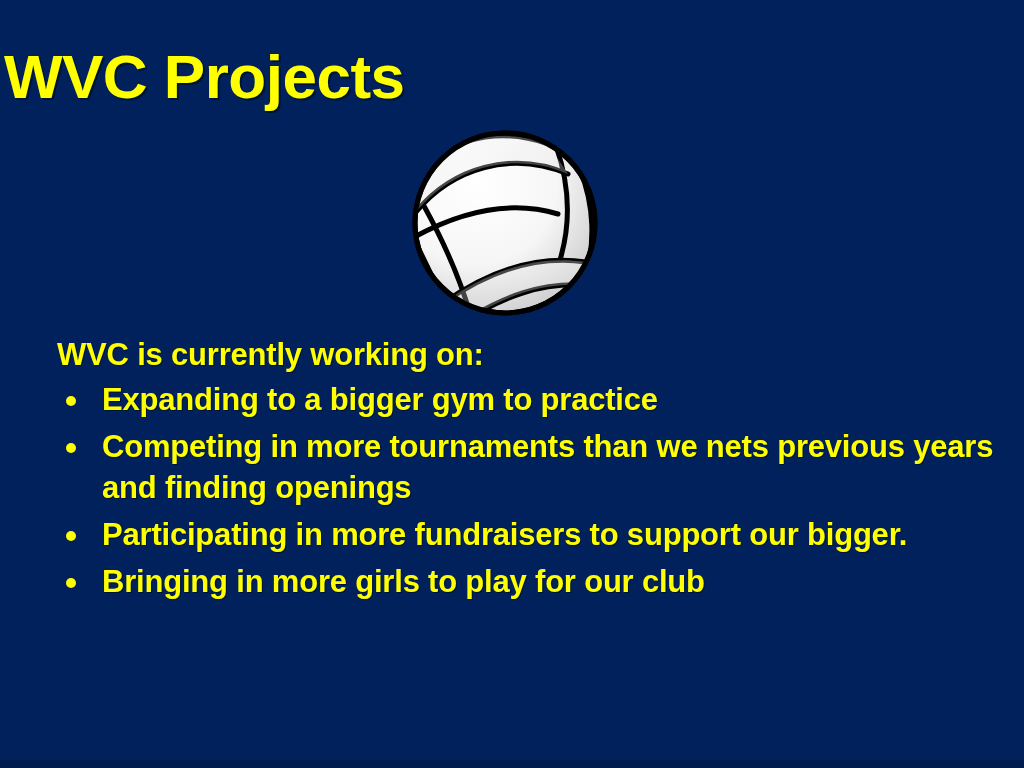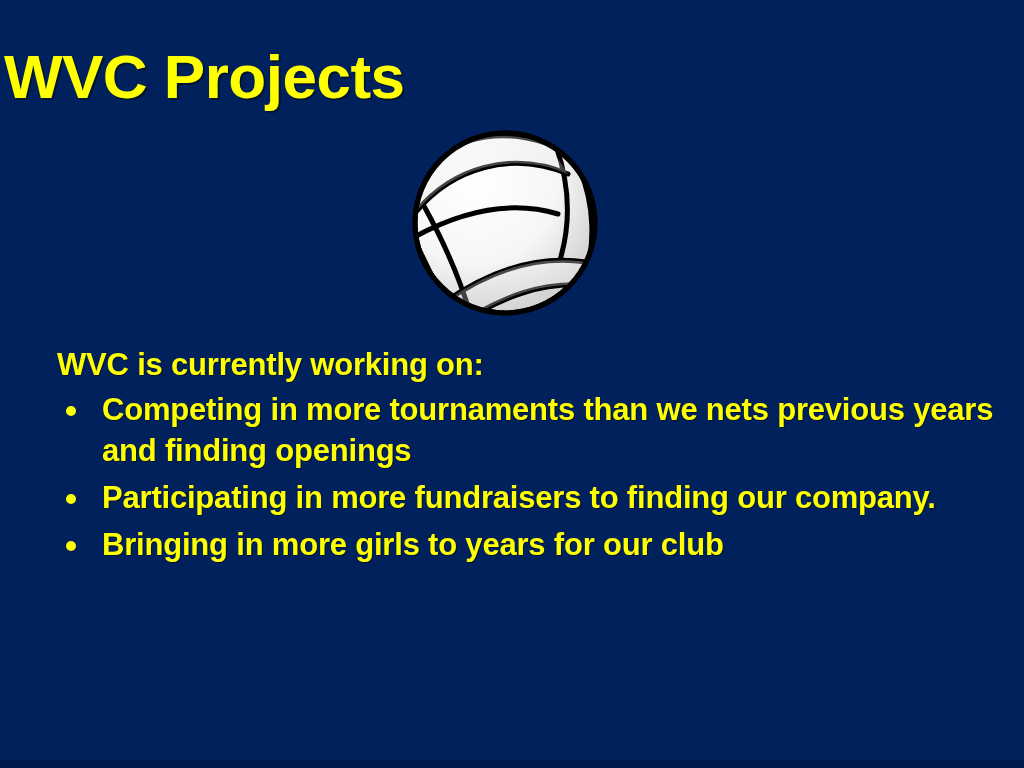--- a/index.html
+++ b/index.html
@@ -59,21 +59,21 @@
   .ball-wrap svg {
     display: block;
     width: 194px;
     height: 190px;
   }
 
   
   .body-block {
     position: absolute;
     left: 55px;
-    top: 345px;
+    top: 335px;
     width: 940px;
   }
 
   .intro-line {
     color: #ffff00;
     font-family: "Liberation Sans", sans-serif;
     font-weight: bold;
     font-size: 31px;
     line-height: 40px;
     letter-spacing: -0.2px;
@@ -171,34 +171,38 @@
       <circle cx="97" cy="95" r="90" fill="none" stroke="#000000" stroke-width="5"></circle>
     </svg>
   </div>
 
   <div class="body-block">
 
     <p class="intro-line">WVC is currently working on:</p>
 
     <div class="bullet-list">
 
+      <div class="bullet-item">
+        <span class="bullet-dot"></span>
+        <span class="bullet-text">Expanding to a bigger gym to practice</span>
+      </div>
 
       <div class="bullet-item">
         <span class="bullet-dot"></span>
         <span class="bullet-text">Competing in more tournaments than we nets previous years and finding openings</span>
       </div>
 
       <div class="bullet-item">
         <span class="bullet-dot"></span>
-        <span class="bullet-text">Participating in more fundraisers to finding our company.</span>
-      </div>
-
-      <div class="bullet-item">
-        <span class="bullet-dot"></span>
-        <span class="bullet-text">Bringing in more girls to years for our club</span>
+        <span class="bullet-text">Participating in more fundraisers to support our bigger.</span>
+      </div>
+
+      <div class="bullet-item">
+        <span class="bullet-dot"></span>
+        <span class="bullet-text">Bringing in more girls to play for our club</span>
       </div>
 
 
     </div>
   </div>
 
   <div class="bottom-band"></div>
 
 </div>
 

